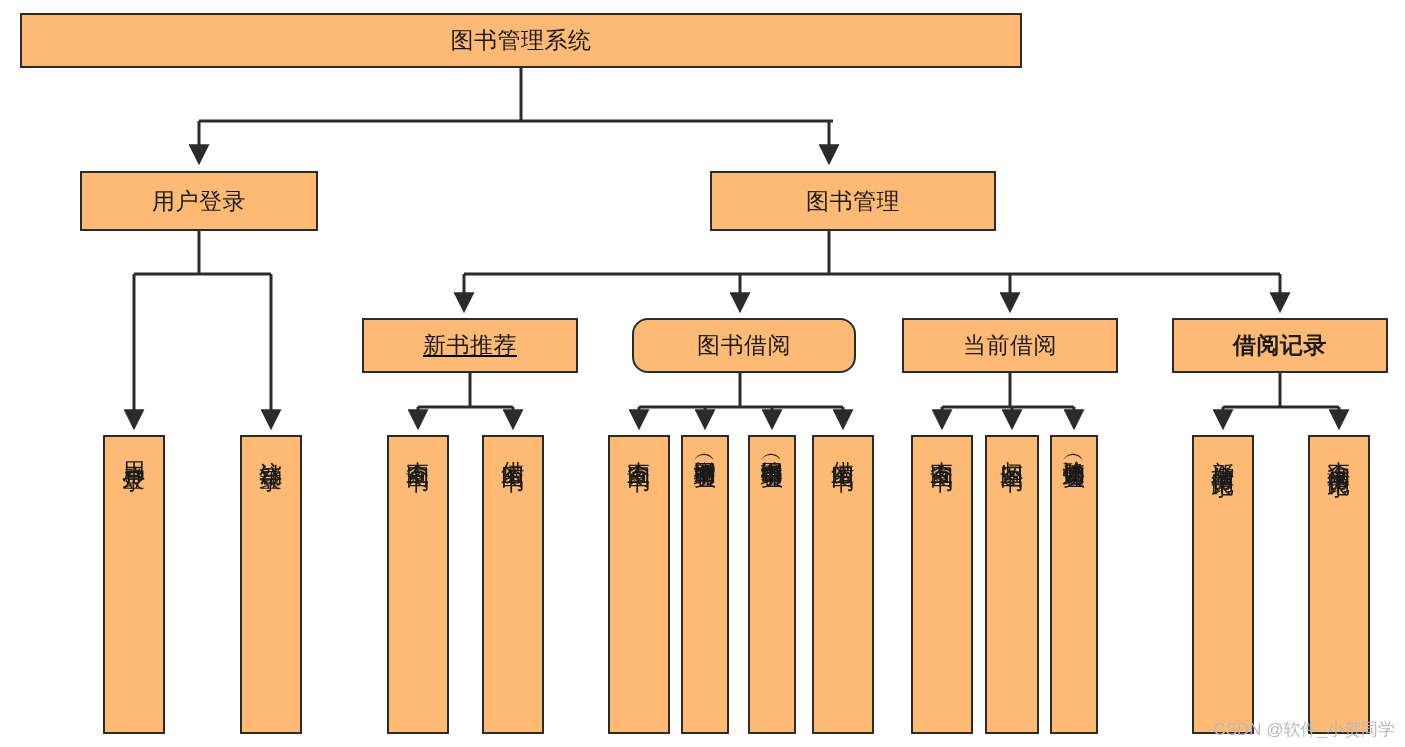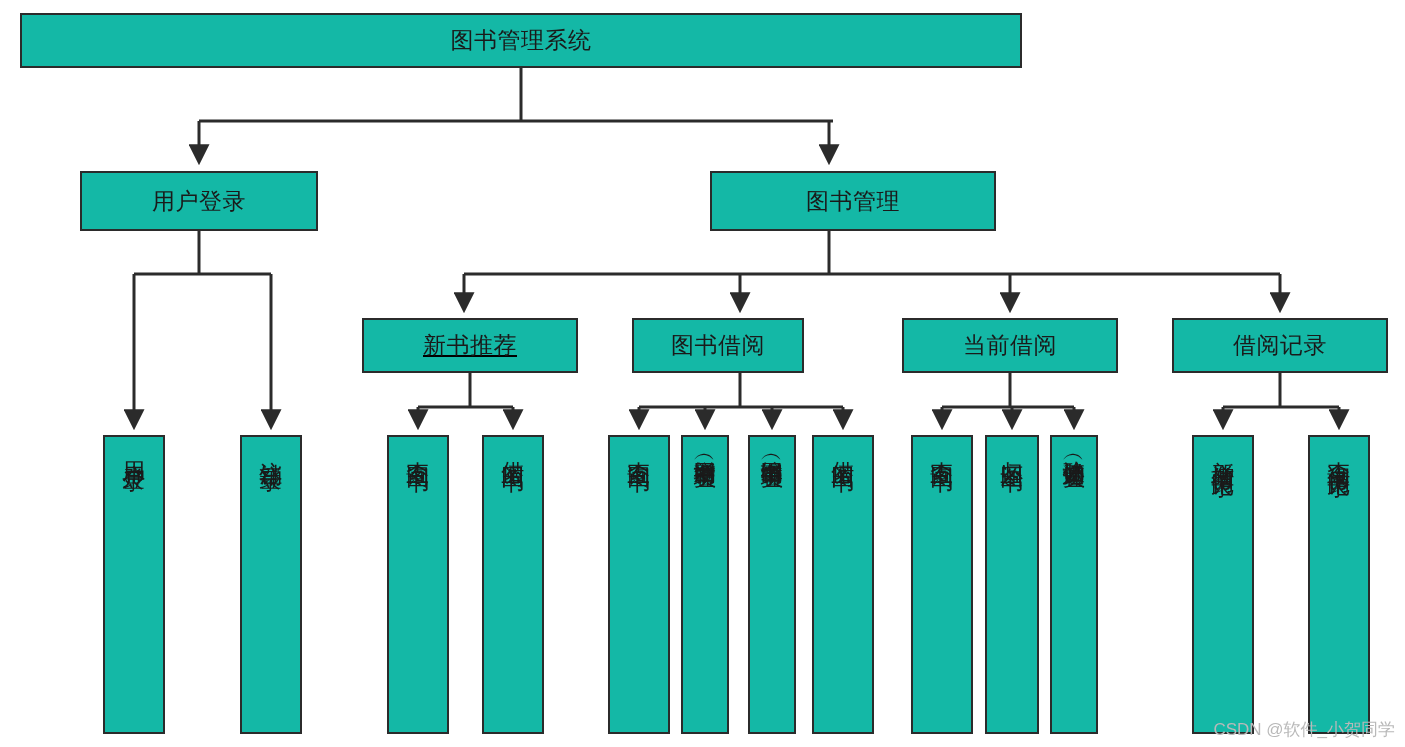--- a/index.html
+++ b/index.html
@@ -22,21 +22,21 @@
     position: absolute;
     left: 0;
     top: 0;
     width: 1405px;
     height: 747px;
     pointer-events: none;
   }
   .node {
     position: absolute;
     box-sizing: border-box;
-    background: #14b8a6;
+    background: #fdba74;
     border: 2px solid #2b2b2b;
     display: flex;
     align-items: center;
     justify-content: center;
     z-index: 2;
   }
   .node .label {
     color: #1a1a1a;
     line-height: 1.06;
     letter-spacing: 0.5px;
@@ -136,29 +136,29 @@
   </div>
 
   <div class="node horiz" style="left:710px; top:171px; width:286px; height:60px;">
     <span class="label">图书管理</span>
   </div>
 
   <div class="node horiz" style="left:362px; top:318px; width:216px; height:55px;text-decoration:underline;">
     <span class="label">新书推荐</span>
   </div>
 
-  <div class="node horiz" style="left:632px; top:318px; width:172px; height:55px;">
+  <div class="node horiz" style="left:632px; top:318px; width:224px; height:55px;border-radius:16px;">
     <span class="label">图书借阅</span>
   </div>
 
   <div class="node horiz" style="left:902px; top:318px; width:216px; height:55px;">
     <span class="label">当前借阅</span>
   </div>
 
-  <div class="node horiz" style="left:1172px; top:318px; width:216px; height:55px;">
+  <div class="node horiz" style="left:1172px; top:318px; width:216px; height:55px;font-weight:bold;">
     <span class="label">借阅记录</span>
   </div>
 
   <div class="node vert" style="left:103px; top:435px; width:62px; height:299px;">
     <span class="label">用户登录</span>
   </div>
 
   <div class="node vert" style="left:240px; top:435px; width:62px; height:299px;">
     <span class="label">注销登录</span>
   </div>

